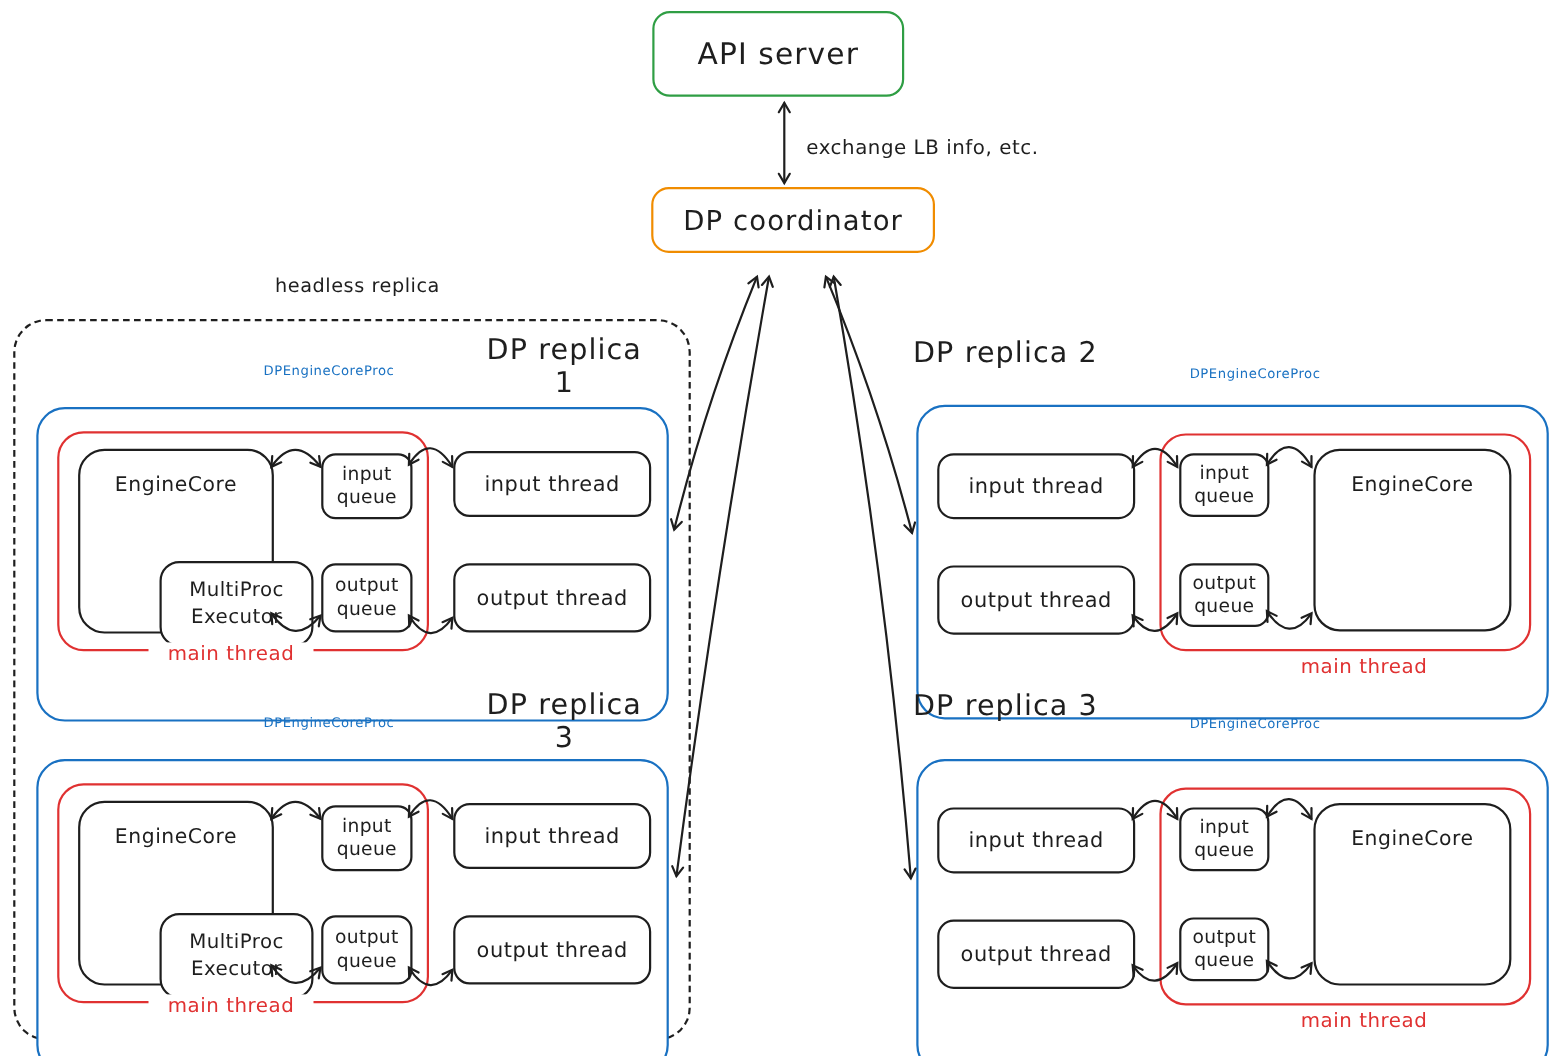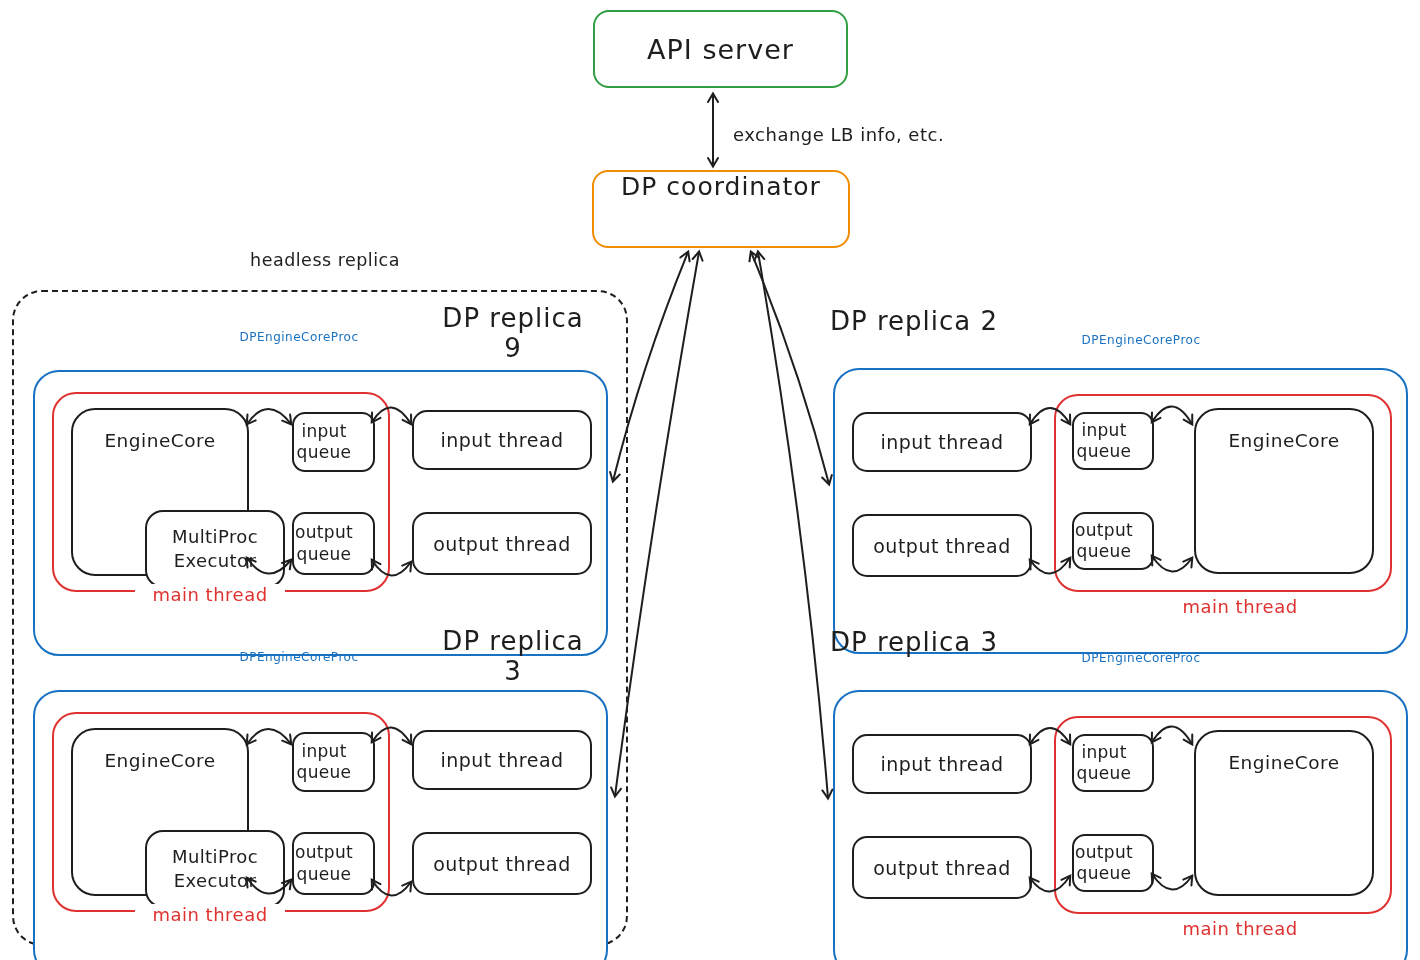--- a/index.html
+++ b/index.html
@@ -5,24 +5,24 @@
   html,body{margin:0;padding:0;background:#ffffff;}
   #stage{
     position:relative;width:1420px;height:960px;background:#ffffff;overflow:hidden;
     font-family:"DejaVu Sans","Liberation Sans",sans-serif;color:#1e1e1e;
   }
   
   .box{position:absolute;background:#ffffff;border:2.6px solid #1e1e1e;box-sizing:border-box;}
   .lbl{position:absolute;white-space:pre-line;}
 
   
-  .api-box{left:593px;top:10px;width:255px;height:78px;border:2.8px solid #2f9e44;border-radius:16px;
+  .api-box{left:593px;top:10px;width:229px;height:78px;border:2.8px solid #2f9e44;border-radius:16px;
     display:flex;align-items:center;justify-content:center;font-size:27px;letter-spacing:1px;}
-  .coord-box{left:592px;top:170px;width:258px;height:78px;border:2.8px solid #f08c00;border-radius:16px;
-    display:flex;align-items:flex-start;justify-content:center;font-size:25px;letter-spacing:1px;}
+  .coord-box{left:592px;top:170px;width:258px;height:60px;border:2.8px solid #f08c00;border-radius:16px;
+    display:flex;align-items:center;justify-content:center;font-size:25px;letter-spacing:1px;}
   .exchange-label{left:733px;top:124px;font-size:18px;letter-spacing:.5px;}
 
   
   .headless-box{position:absolute;left:12px;top:290px;width:616px;height:656px;border:2.4px dashed #1e1e1e;
     border-radius:30px;box-sizing:border-box;background:transparent;}
   .headless-label{left:250px;top:250px;width:150px;text-align:center;font-size:17.5px;letter-spacing:.5px;}
 
   
   .replica{position:absolute;width:575px;height:286px;border:2.6px solid #1971c2;border-radius:26px;
     box-sizing:border-box;background:#ffffff;}
@@ -38,21 +38,21 @@
   .engine{border-radius:24px;}
   .left  .engine{left:36px;top:36px;width:178px;height:168px;}
   .right .engine{left:359px;top:38px;width:180px;height:166px;}
   .engine-label{display:block;margin-top:20px;text-align:center;font-size:18.5px;letter-spacing:.5px;}
 
   .multiproc{border-radius:18px;display:flex;align-items:center;justify-content:center;
     text-align:center;font-size:18px;line-height:1.35;letter-spacing:.4px;}
   .left  .multiproc{left:72px;top:100px;width:140px;height:78px;}
   .multiproc span{display:block;width:100px;}
 
-  .queue{border-radius:13px;display:flex;align-items:center;text-align:center;
+  .queue{border-radius:13px;display:flex;align-items:center;justify-content:center;text-align:center;
     font-size:17px;line-height:1.25;letter-spacing:.3px;}
   .queue span{display:block;width:60px;}
   .left  .iq{left:257px;top:40px;width:83px;height:60px;}
   .left  .oq{left:257px;top:140px;width:83px;height:63px;}
   .right .iq{left:237px;top:42px;width:82px;height:58px;}
   .right .oq{left:237px;top:142px;width:82px;height:58px;}
 
   .thread{border-radius:15px;display:flex;align-items:center;justify-content:center;
     font-size:19px;letter-spacing:.5px;}
   .left  .it{left:377px;top:38px;width:180px;height:60px;}
@@ -92,21 +92,21 @@
 
   <div class="lbl exchange-label">exchange LB info, etc.</div>
 
   <div class="box coord-box">
     <span>DP coordinator</span>
   </div>
 
   <div class="lbl headless-label">headless replica</div>
   <div class="headless-box"></div>
 
-  <div class="lbl replica-title t0">DP replica 9</div>
+  <div class="lbl replica-title t0">DP replica 1</div>
   <div class="lbl proc-label p0">DPEngineCoreProc</div>
   <div class="lbl replica-title t1">DP replica 3</div>
   <div class="lbl proc-label p1">DPEngineCoreProc</div>
   <div class="lbl replica-title t2">DP replica 2</div>
   <div class="lbl proc-label p2">DPEngineCoreProc</div>
   <div class="lbl replica-title t3">DP replica 3</div>
   <div class="lbl proc-label p3">DPEngineCoreProc</div>
 
   <div class="replica left r0">
     <div class="redbox"></div>

